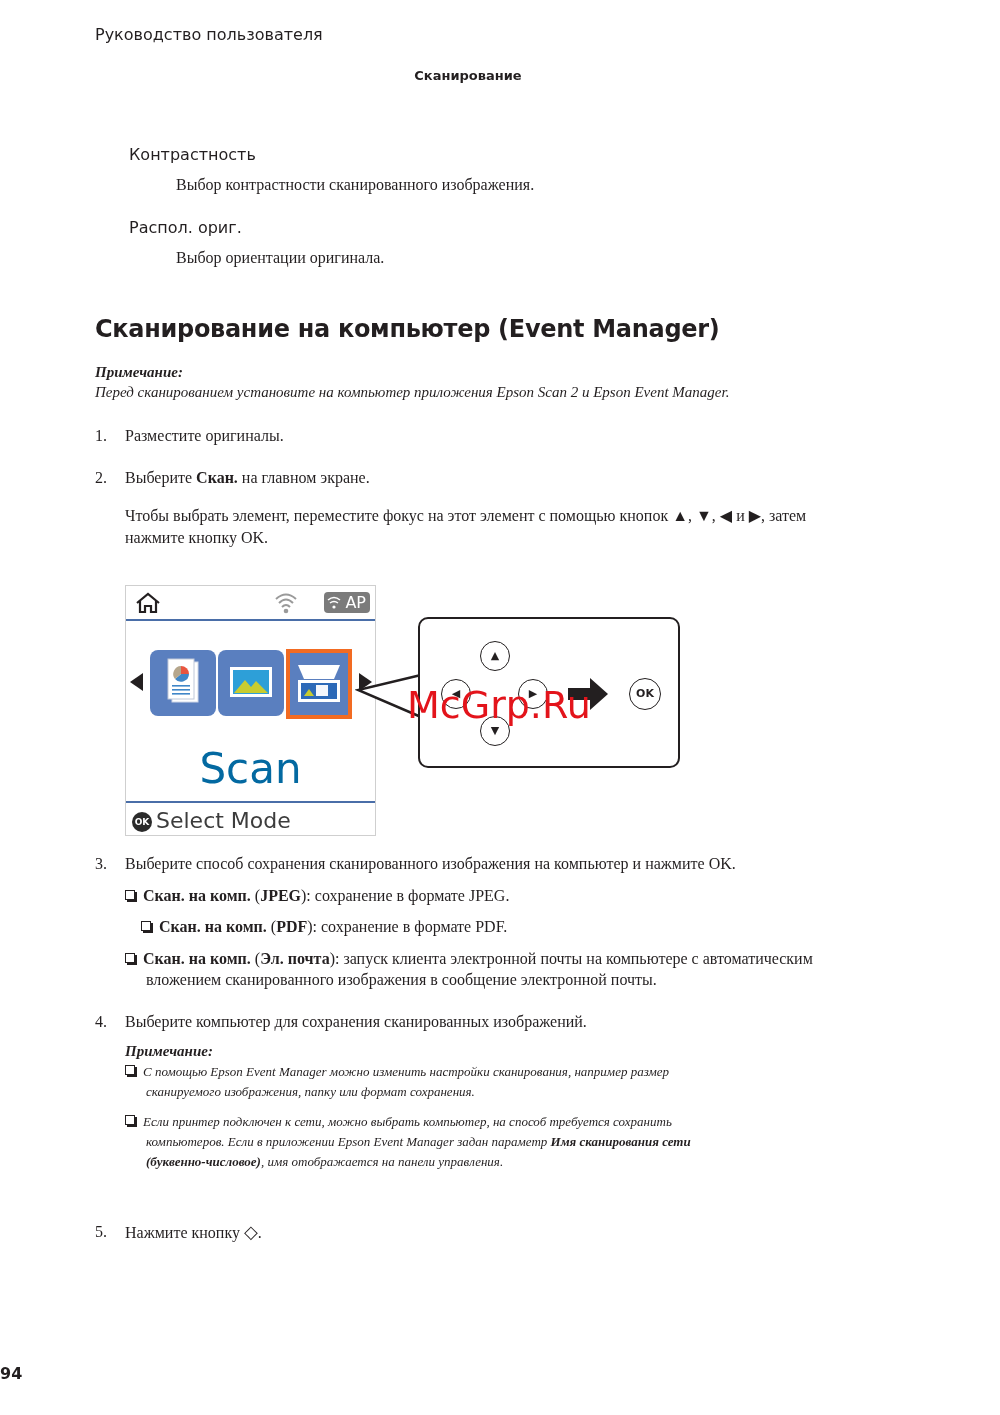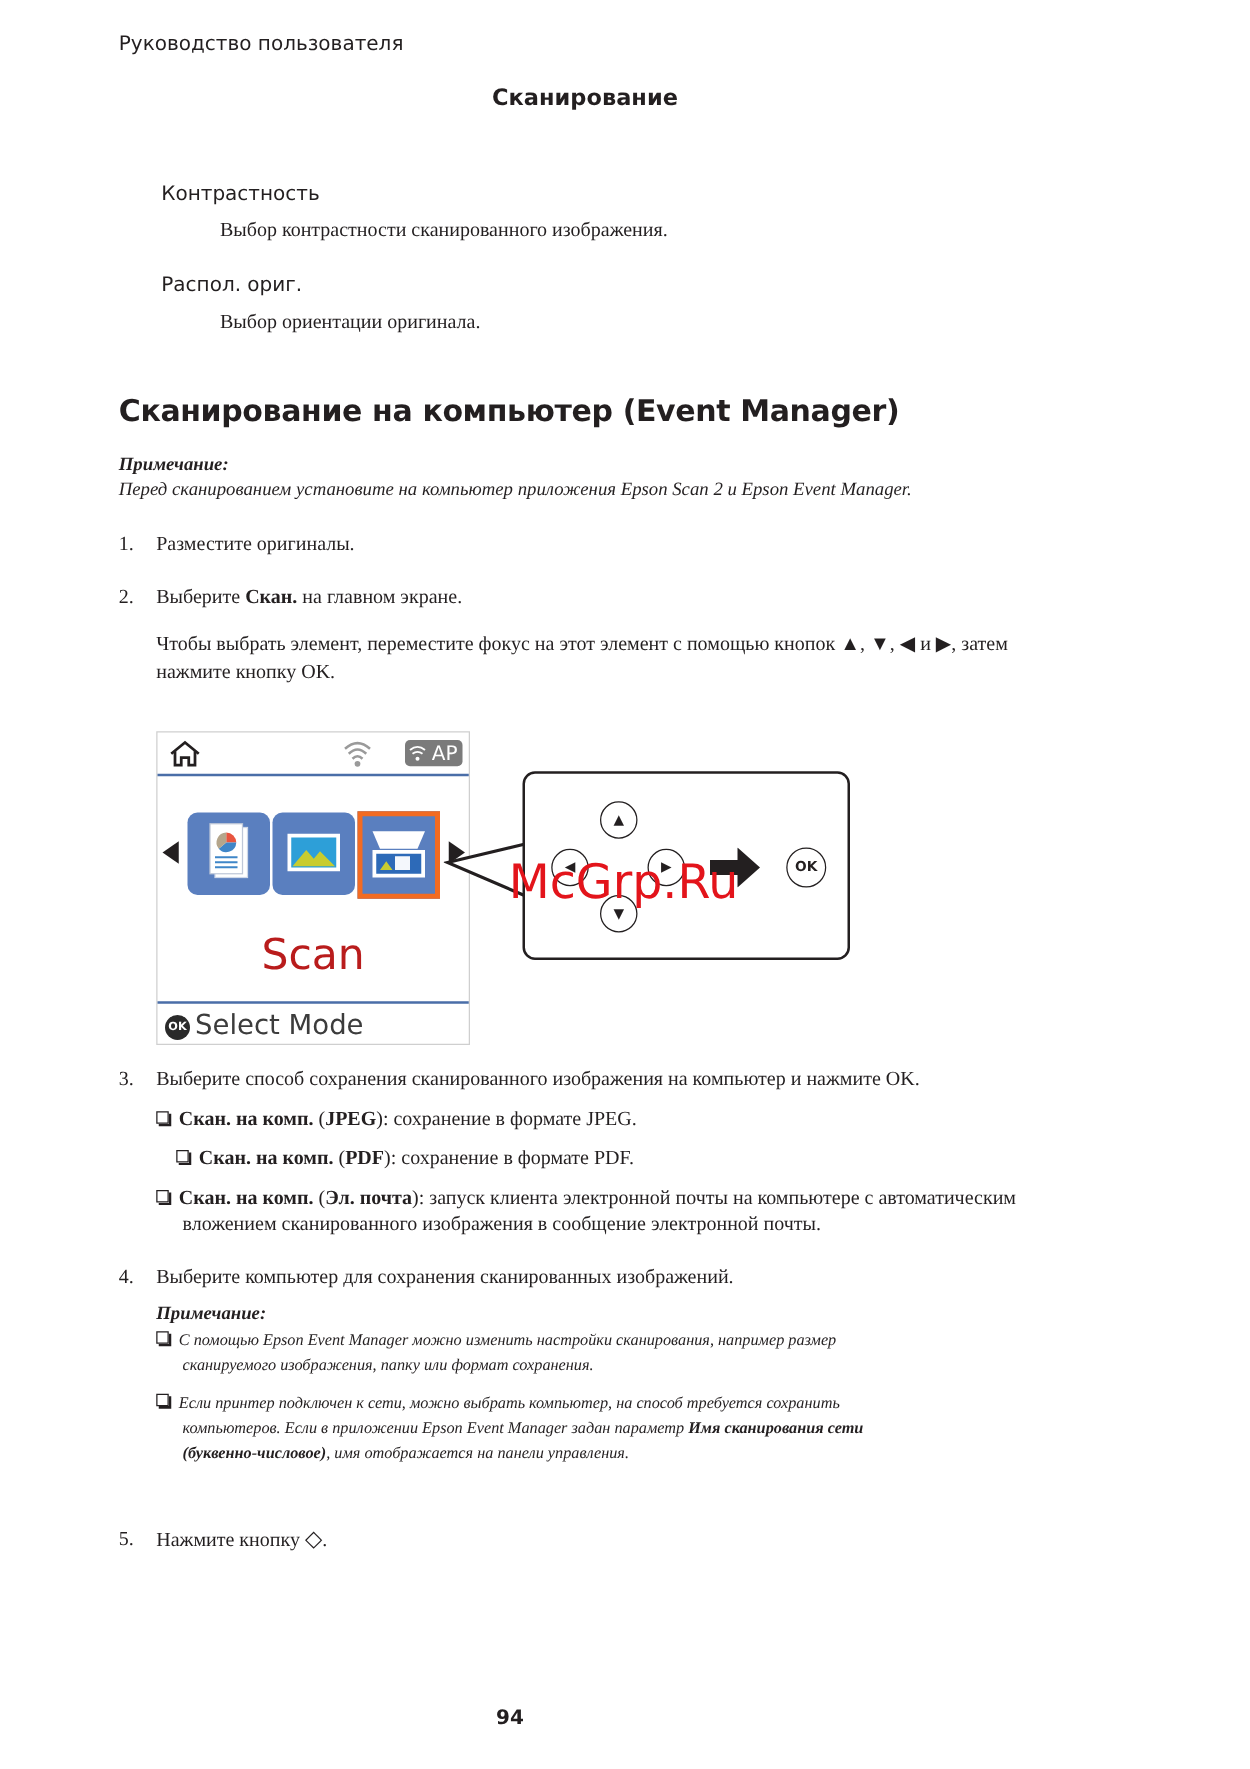--- a/index.html
+++ b/index.html
@@ -5,21 +5,21 @@
     html, body { margin: 0; padding: 0; background: #ffffff; }
     body {
       width: 1000px; height: 1415px; position: relative; overflow: hidden;
       font-family: "Liberation Serif", "DejaVu Serif", serif;
       color: #231f20;
     }
     .sans { font-family: "DejaVu Sans", "Liberation Sans", sans-serif; }
     .abs { position: absolute; }
 
     .running-head { left: 95px; top: 25px; font-size: 16px; }
-    .section-head { left: 0; width: 936px; top: 68px; text-align: center; font-size: 18px; font-weight: bold; }
+    .section-head { left: 0; width: 936px; top: 68px; text-align: center; font-size: 13px; font-weight: bold; }
 
     .term { font-size: 16px; }
     .term-desc { font-size: 16px; }
 
     .h2 { left: 95px; top: 315px; font-size: 24px; font-weight: bold; letter-spacing: -0.3px; }
 
     .note-label { font-style: italic; font-weight: bold; font-size: 15px; }
     .note-text { font-style: italic; font-size: 15px; }
 
     .step { font-size: 16px; line-height: 22px; }
@@ -37,33 +37,33 @@
     .note-bullet { position: absolute; left: 125px; width: 760px; font-size: 13px; line-height: 20px; font-style: italic; }
 
     
     .lcd { left: 125px; top: 573px; width: 251px; height: 251px; border: 1px solid #cfcfcf; background: #fff; box-sizing: border-box; margin-top: 12px; }
     .lcd-topbar { position: absolute; left: 0; top: 0; width: 249px; height: 33px; border-bottom: 2px solid #4a6ea8; }
     .lcd-bottombar { position: absolute; left: 0; top: 215px; width: 249px; height: 2px; background: #4a6ea8; }
     .tile { position: absolute; top: 64px; width: 66px; height: 66px; background: #5a7fbf; border-radius: 8px; }
     .tile.selected { border: 4px solid #f26b22; border-radius: 0; box-sizing: border-box; width: 66px; height: 70px; top: 63px; }
     .lcd-arrow-left { position: absolute; left: 4px; top: 87px; width: 0; height: 0; border-top: 9px solid transparent; border-bottom: 9px solid transparent; border-right: 13px solid #231f20; }
     .lcd-arrow-right { position: absolute; left: 233px; top: 87px; width: 0; height: 0; border-top: 9px solid transparent; border-bottom: 9px solid transparent; border-left: 13px solid #231f20; }
-    .lcd-scan-label { position: absolute; left: 0; width: 249px; top: 158px; text-align: center; font-size: 34px; color: #b91c1c; }
+    .lcd-scan-label { position: absolute; left: 0; width: 249px; top: 158px; text-align: center; font-size: 42px; color: #0369a1; }
     .lcd-select { position: absolute; left: 6px; top: 222px; font-size: 22px; color: #3c3c3c; }
     .ok-dot { display: inline-block; width: 20px; height: 20px; border-radius: 50%; background: #2a2a2a; color: #fff; font-size: 9px; font-weight: bold; text-align: center; line-height: 20px; vertical-align: 3px; margin-right: 4px; }
     .ap-badge { position: absolute; left: 198px; top: 6px; width: 46px; height: 21px; background: #7b7b7b; border-radius: 4px; color: #fff; font-size: 16px; text-align: right; padding-right: 4px; box-sizing: border-box; line-height: 21px; }
 
     
     .callout { left: 418px; top: 617px; width: 262px; height: 151px; border: 2.5px solid #231f20; border-radius: 10px; box-sizing: border-box; background: #fff; }
     .circle-btn { position: absolute; width: 30px; height: 30px; border: 1.5px solid #231f20; border-radius: 50%; box-sizing: border-box; background: #fff; text-align: center; line-height: 27px; font-size: 11px; }
     .ok-btn { font-size: 11px; font-weight: bold; }
 
     .watermark { left: 407px; top: 683px; font-size: 38px; color: #e3141b; font-family: "DejaVu Sans", sans-serif; letter-spacing: 0px; }
 
-    .page-num { left: 0; width: 816px; top: 1364px; text-align: center; font-size: 16px; font-weight: bold; }
+    .page-num { left: 0; width: 816px; top: 1364px; font-size: 16px; font-weight: bold; }
   </style>
 </head>
 <body>
 
 <div class="abs running-head sans">Руководство пользователя</div>
 <div class="abs section-head sans">Сканирование</div>
 
 <div class="abs term sans" style="left:129px; top:145px;">Контрастность</div>
 <div class="abs term-desc" style="left:176px; top:176px;">Выбор контрастности сканированного изображения.</div>
 <div class="abs term sans" style="left:129px; top:218px;">Распол. ориг.</div>

